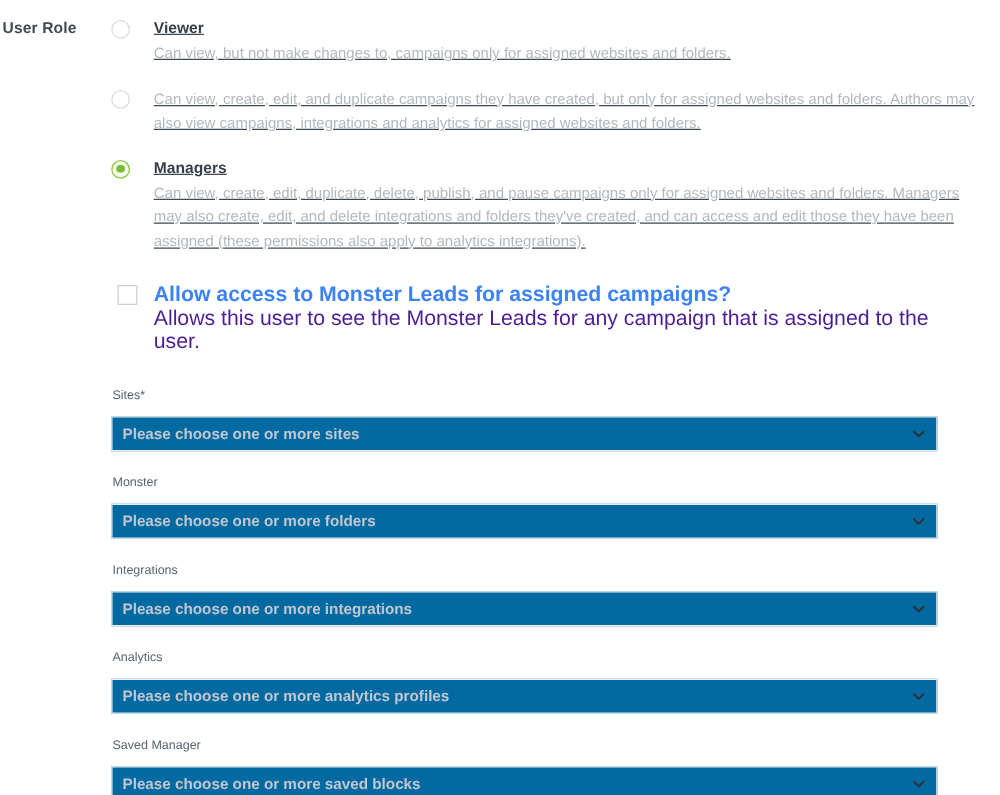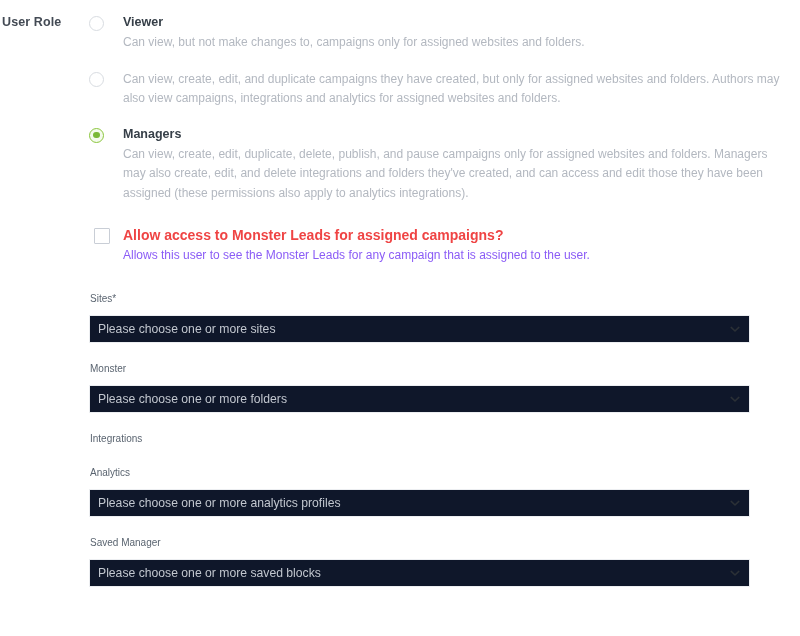--- a/index.html
+++ b/index.html
@@ -36,20 +36,21 @@
   .fields-col {
     margin-left: 89px;
     width: 695px;
   }
 
   
   .radio-option {
     position: relative;
     padding-left: 34px;
     margin-bottom: 17px;
+    text-decoration: underline;
   }
   .radio-option:last-of-type { margin-bottom: 0; }
 
   .radio-mark {
     position: absolute;
     left: 0;
     top: 2px;
     width: 15px;
     height: 15px;
     border-radius: 50%;
@@ -101,29 +102,29 @@
     left: 5px;
     top: 1px;
     width: 16px;
     height: 16px;
     border: 1.4px solid #c9ced6;
     background: #ffffff;
     box-sizing: border-box;
     border-radius: 1px;
   }
   .checkbox-title {
-    font-size: 14px;
+    font-size: 17px;
     font-weight: 700;
-    color: #ef4444;
+    color: #3b82f6;
     line-height: 17px;
     margin-bottom: 2px;
   }
   .checkbox-desc {
-    font-size: 12px;
-    color: #8b5cf6;
+    font-size: 17px;
+    color: #4c1d95;
     line-height: 18px;
   }
 
   
   .field-group {
     margin-bottom: 18px;
   }
   .field-label {
     font-size: 10px;
     color: #5a6470;
@@ -131,25 +132,26 @@
     margin-bottom: 8px;
     padding-left: 1px;
   }
   .field-label .req {
     color: #5a6470;
   }
   .select-box {
     position: relative;
     height: 28px;
     border: 1px solid #eceef1;
-    background: #0f172a;
+    background: #0369a1;
     box-sizing: border-box;
     display: flex;
     align-items: center;
     width: 661px;
+    font-weight: bold;
   }
   .select-placeholder {
     font-size: 12.2px;
     color: #c2c7cf;
     padding-left: 8px;
     line-height: 26px;
   }
   .chev {
     position: absolute;
     right: 9px;
@@ -222,20 +224,28 @@
               <path d="M1.2 3.4 L5 7.0 L8.8 3.4" fill="none" stroke="#2b3036" stroke-width="1.5" stroke-linecap="round" stroke-linejoin="round"></path>
             </svg>
         </span>
       </div>
     </div>
 
     <div class="field-group">
       <div class="field-label">
         <span>Integrations</span><span class="req"></span>
       </div>
+      <div class="select-box">
+        <span class="select-placeholder">Please choose one or more integrations</span>
+        <span class="chev">
+          <svg width="10" height="10" viewBox="0 0 10 10">
+              <path d="M1.2 3.4 L5 7.0 L8.8 3.4" fill="none" stroke="#2b3036" stroke-width="1.5" stroke-linecap="round" stroke-linejoin="round"></path>
+            </svg>
+        </span>
+      </div>
     </div>
 
     <div class="field-group">
       <div class="field-label">
         <span>Analytics</span><span class="req"></span>
       </div>
       <div class="select-box">
         <span class="select-placeholder">Please choose one or more analytics profiles</span>
         <span class="chev">
           <svg width="10" height="10" viewBox="0 0 10 10">

